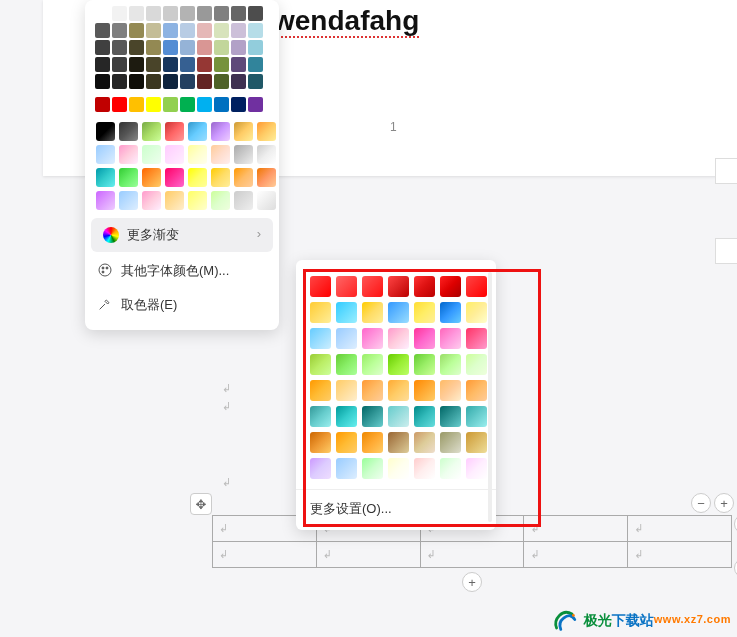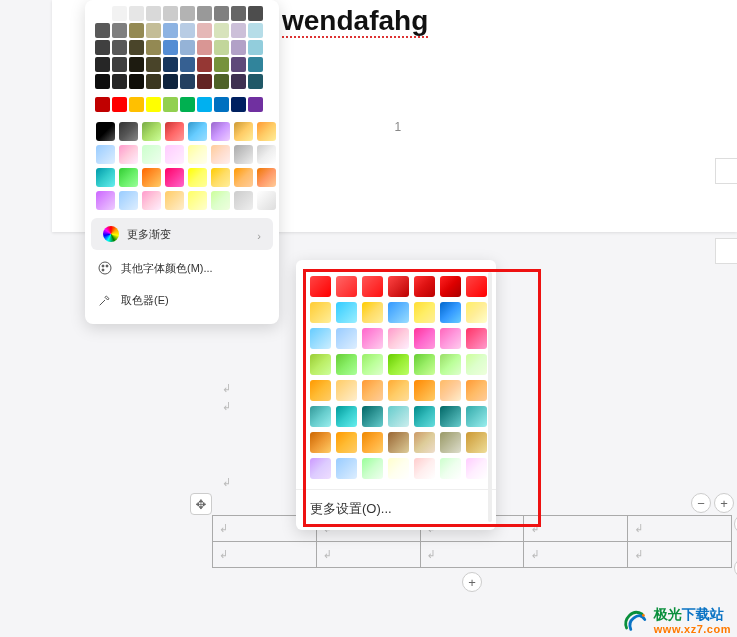--- a/index.html
+++ b/index.html
@@ -7,24 +7,24 @@
     font-family: "Microsoft YaHei", Arial, sans-serif;
     font-size: 13px;
     background: #f5f5f7;
     width: 737px;
     height: 637px;
     position: relative;
     overflow: hidden;
   }
   .document-area {
     position: absolute;
-    left: 52px; top: 0; right: 0;
+    left: 43px; top: 0; right: 0;
     background: #fff;
     padding: 10px 30px;
-    height: 232px;
+    height: 176px;
     box-shadow: 0 1px 3px rgba(0,0,0,0.1);
   }
   .doc-text1 { font-size: 28px; font-weight: bold; position: absolute; top: 5px; left: 230px; color: #111; }
   .doc-text2 { font-size: 28px; font-weight: bold; position: absolute; top: 42px; left: 270px; color: #111; }
   .doc-underline { border-bottom: 2px dotted #d33; }
   .page-num { position: absolute; top: 120px; left: 50%; color: #888; font-size: 12px; }
 
   
   .color-panel {
     position: absolute;
@@ -52,23 +52,23 @@
     padding: 2px 10px 6px 10px;
   }
   .gradient-grid {
     display: grid;
     grid-template-columns: repeat(8, 19px);
     gap: 4px;
     padding: 4px 10px 6px 11px;
   }
   .gradient-swatch { width: 19px; height: 19px; border-radius: 3px; cursor: pointer; }
   .menu-item {
-    display: flex; align-items: flex-end;
+    display: flex; align-items: flex-start;
     padding: 8px 12px;
-    font-size: 11px; color: #333;
+    font-size: 13px; color: #333;
     cursor: pointer;
     gap: 8px;
   }
   .menu-item.more-gradient { background: #efeff1; border-radius: 6px; margin: 2px 6px; justify-content: space-between; }
   .chevron { color: #999; }
   .icon-rainbow {
     width: 16px; height: 16px; border-radius: 50%;
     background: conic-gradient(red, orange, yellow, green, cyan, blue, magenta, red);
   }
   .icon-palette, .icon-eyedrop { width: 16px; height: 16px; stroke: #555; fill: none; stroke-width: 1.5; }
@@ -135,21 +135,21 @@
   
   .watermark {
     position: absolute;
     right: 6px; bottom: 2px;
     z-index: 50;
     display: flex; align-items: center; gap: 5px;
   }
   .watermark .logo {
     width: 28px; height: 28px;
   }
-  .watermark .wm-text { display: flex; flex-direction: column; line-height: 1.1; }
+  .watermark .wm-text { display: flex; flex-direction: row; line-height: 1.1; }
   .watermark .line1 { font-size: 14px; font-weight: bold; }
   .watermark .c1 { color: #0a8f3c; }
   .watermark .c2 { color: #0a73c4; }
   .watermark .line2 { font-size: 11px; color: #ff7a00; font-weight: bold; letter-spacing: 0.5px; }
 
   .side-stub { position: absolute; right: 0; width: 22px; height: 26px; background: #fff; border: 1px solid #ddd; border-right: none; }
   .side-stub.s1 { top: 158px; } .side-stub.s2 { top: 238px; }
 
   .para-above { position: absolute; left: 222px; color: #bbb; font-size: 11px; }
 </style>

